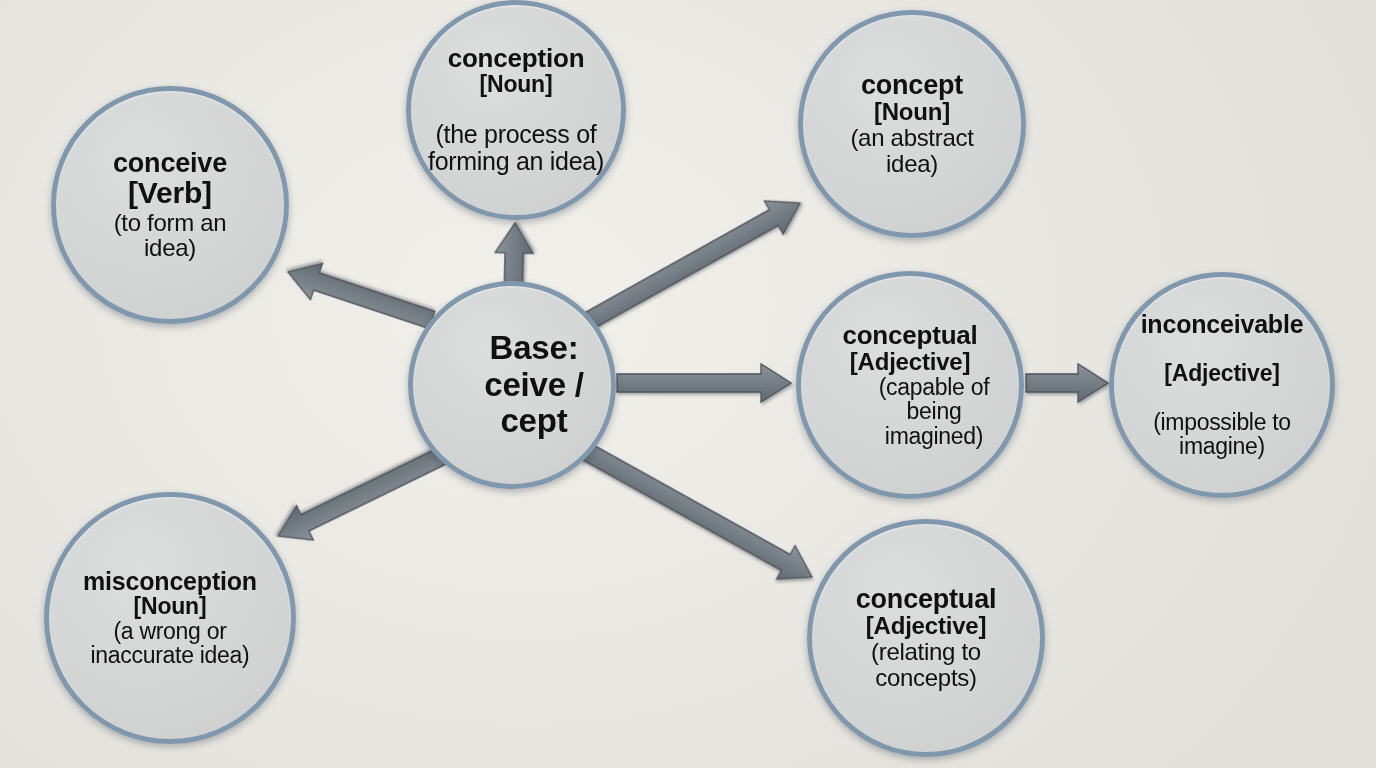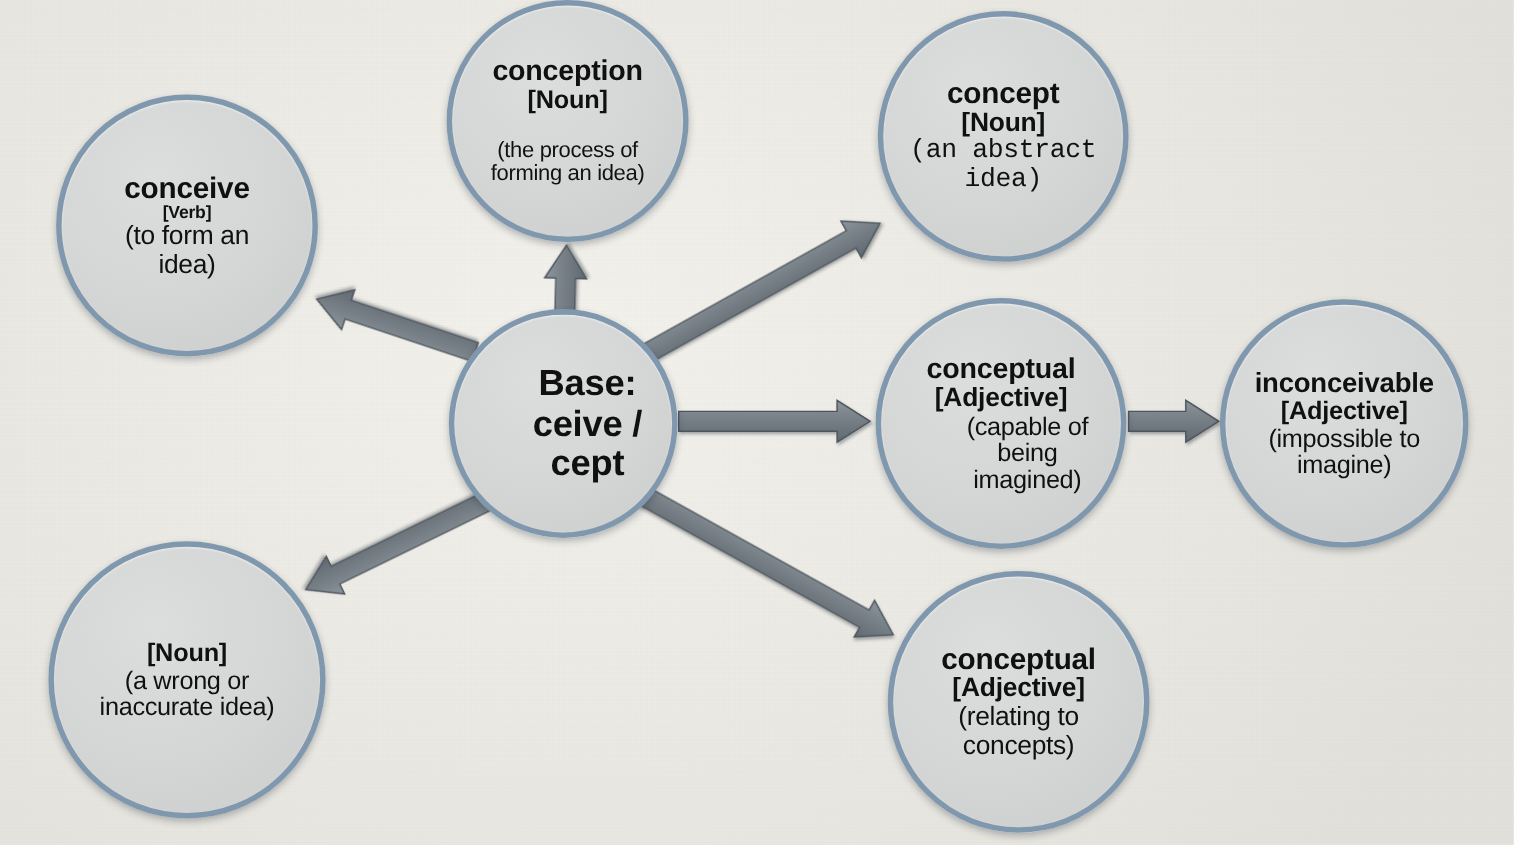--- a/index.html
+++ b/index.html
@@ -61,30 +61,30 @@
     line-height: 1.08;
     letter-spacing: -.2px;
   }
   .node .def {
     font-weight: normal;
     line-height: 1.07;
     letter-spacing: -.3px;
   }
   
   .n-conceive .w   { font-size: 27px; text-align: center; }
-  .n-conceive .pos { font-size: 16px; text-align: right; }
+  .n-conceive .pos { font-size: 30px; text-align: right; }
   .n-conceive .def { font-size: 24px; }
 
   .n-conception .w   { font-size: 26px; }
   .n-conception .pos { font-size: 23px; }
-  .n-conception .def { font-size: 20px; margin-top: 24px; }
+  .n-conception .def { font-size: 25px; margin-top: 24px; }
 
   .n-concept .w   { font-size: 27px; }
   .n-concept .pos { font-size: 24px; }
-  .n-concept .def { font-size: 24px; font-family: Liberation Mono, monospace; }
+  .n-concept .def { font-size: 24px; }
 
   .n-base .w { font-size: 33px; line-height: 1.12; margin-left: 44px; }
 
   .n-conceivable .w   { font-size: 26px; }
   .n-conceivable .pos { font-size: 24px; }
   .n-conceivable .def { font-size: 23px; margin-left: 48px; }
 
   .n-inconceivable .w   { font-size: 25px; }
   .n-inconceivable .pos { font-size: 23px; }
   .n-inconceivable .def { font-size: 23px; }
@@ -147,27 +147,28 @@
     <div class="w">Base:<br>ceive /<br>cept</div>
 
   </div>
 
   <div class="node n-conceivable" style="left: 796px; top: 271px; width: 228px; height: 228px;">
     <div class="w">conceptual</div>
     <div class="pos">[Adjective]</div>
     <div class="def">(capable of<br>being imagined)</div>
   </div>
 
-  <div class="node n-inconceivable" style="left: 1109px; top: 272px; width: 226px; height: 226px;">
+  <div class="node n-inconceivable" style="left: 1109px; top: 272px; width: 226px; height: 226px; gap: 24px;">
     <div class="w">inconceivable</div>
     <div class="pos">[Adjective]</div>
     <div class="def">(impossible to<br>imagine)</div>
   </div>
 
   <div class="node n-misconception" style="left: 44px; top: 492px; width: 252px; height: 252px;">
+    <div class="w">misconception</div>
     <div class="pos">[Noun]</div>
     <div class="def">(a wrong or<br>inaccurate idea)</div>
   </div>
 
   <div class="node n-conceptual" style="left: 807px; top: 519px; width: 238px; height: 238px;">
     <div class="w">conceptual</div>
     <div class="pos">[Adjective]</div>
     <div class="def">(relating to<br>concepts)</div>
   </div>
 </div>

